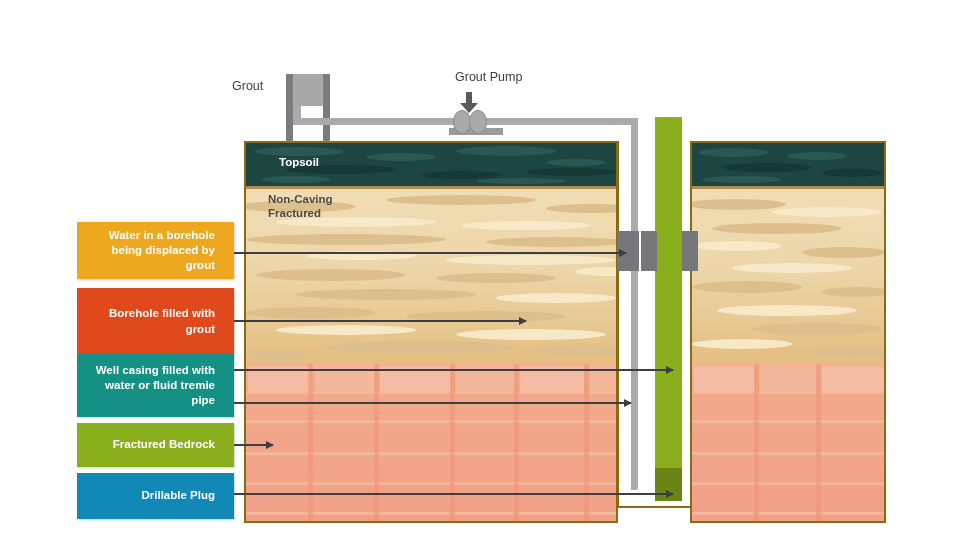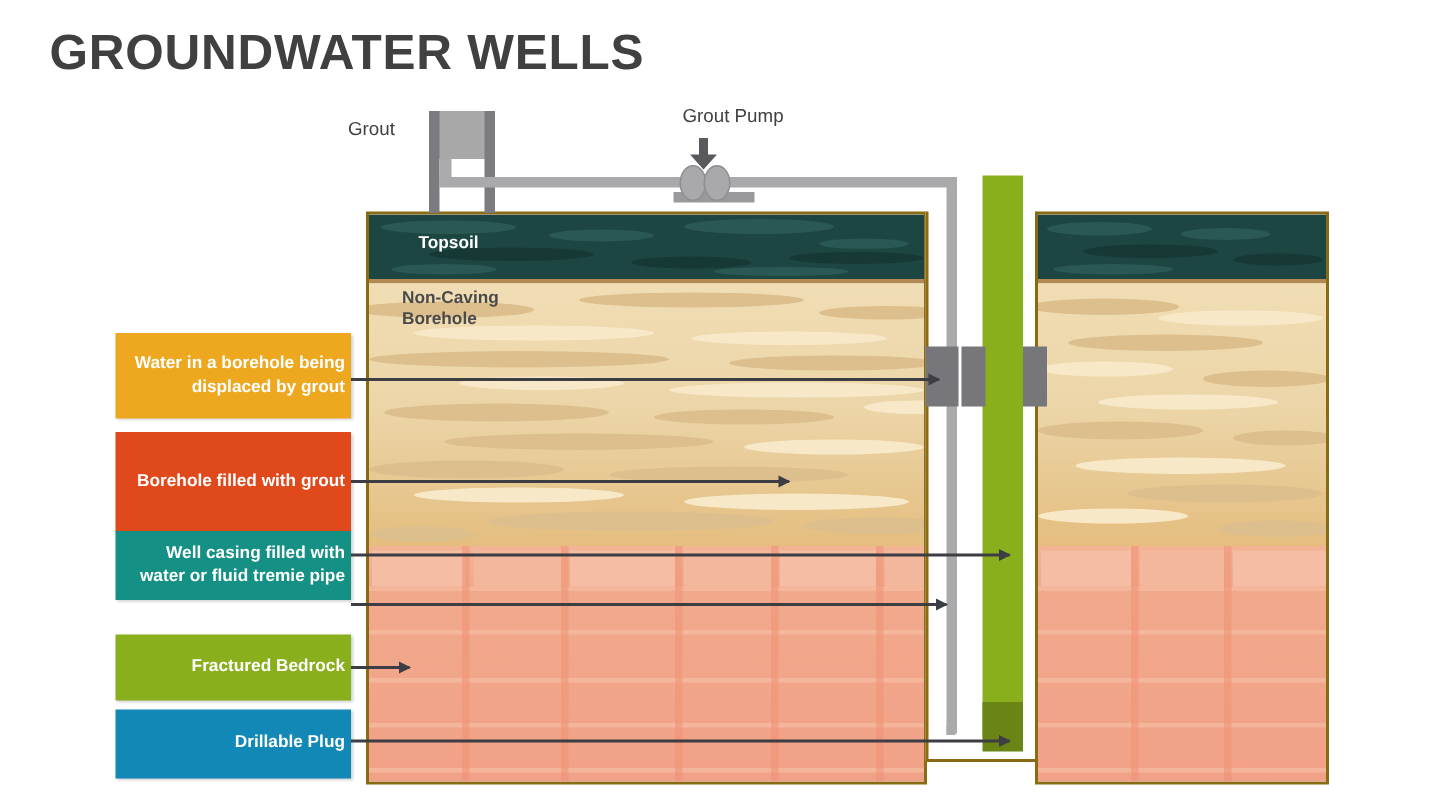--- a/index.html
+++ b/index.html
@@ -22,26 +22,26 @@
 
   
   .legend-box{
     position:absolute;
     left:77px;width:157px;
     box-sizing:border-box;
     display:flex;align-items:center;justify-content:flex-end;
     text-align:right;
     color:#ffffff;
     font-size:11.5px;font-weight:bold;line-height:1.33;
-    padding:4px 4px 4px 6px;
+    padding:4px 19px 4px 6px;
     box-shadow:1px 1px 2px rgba(0,0,0,0.20);
   }
   .lb0{top:222px;height:57px;background:#eda820;}
   .lb1{top:288px;height:67px;background:#e0491c;}
-  .lb2{top:354px;height:46px;background:#149184;}
+  .lb2{top:354px;height:63px;background:#149184;}
   .lb3{top:423px;height:44px;background:#8aaf1d;}
   .lb4{top:473px;height:46px;background:#1288b6;}
 
   
   .conn{
     position:absolute;height:0;
     border-top:2px solid #3d3d44;
   }
   .conn::after{
     content:"";position:absolute;right:-1px;top:-5px;
@@ -143,21 +143,20 @@
     white-space:pre-line;
   }
   .ll-topsoil{left:279px;top:155px;color:#ffffff;text-align:right;}
   .ll-noncaving{left:268px;top:192px;color:#4a4a4a;}
 </style>
 </head>
 <body>
 
 <div id="stage">
 
-  <div class="title">GROUNDWATER WELLS</div>
 
   <div class="ground g-left">
     <div class="layer topsoil">
       <div class="mot" style="left:8px;top:4px;width:90px;height:9px;"></div>
       <div class="mot" style="left:120px;top:10px;width:70px;height:8px;"></div>
       <div class="mot" style="left:210px;top:3px;width:100px;height:10px;"></div>
       <div class="mot" style="left:300px;top:16px;width:60px;height:7px;"></div>
       <div class="mot2" style="left:40px;top:22px;width:110px;height:9px;"></div>
       <div class="mot2" style="left:175px;top:28px;width:80px;height:8px;"></div>
       <div class="mot2" style="left:280px;top:25px;width:90px;height:8px;"></div>
@@ -205,21 +204,21 @@
       <div class="frac-v" style="left:62px;"></div>
       <div class="frac-v" style="left:128px;"></div>
       <div class="frac-v" style="left:204px;"></div>
       <div class="frac-v" style="left:268px;"></div>
       <div class="frac-v" style="left:338px;"></div>
     </div>
   </div>
 
   <div class="layer-label ll-topsoil">Topsoil</div>
   <div class="layer-label ll-noncaving">Non-Caving
-Borehole</div>
+Fractured</div>
 
   <div class="ground g-right">
     <div class="layer topsoil">
       <div class="mot" style="left:6px;top:5px;width:70px;height:9px;"></div>
       <div class="mot" style="left:95px;top:9px;width:60px;height:8px;"></div>
       <div class="mot2" style="left:30px;top:20px;width:90px;height:9px;"></div>
       <div class="mot2" style="left:130px;top:26px;width:60px;height:8px;"></div>
       <div class="mot" style="left:10px;top:33px;width:80px;height:7px;"></div>
     </div>
     <div class="layer tsband"></div>

